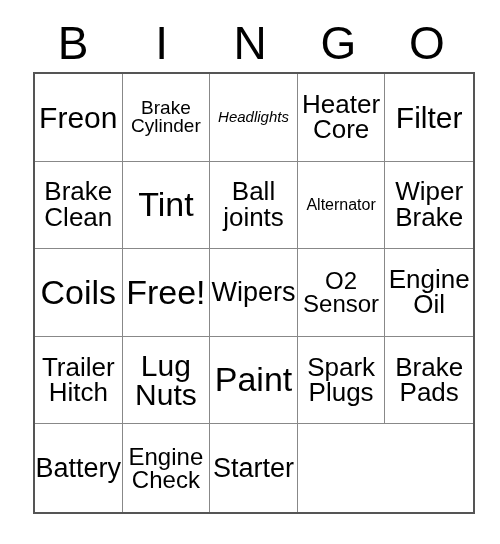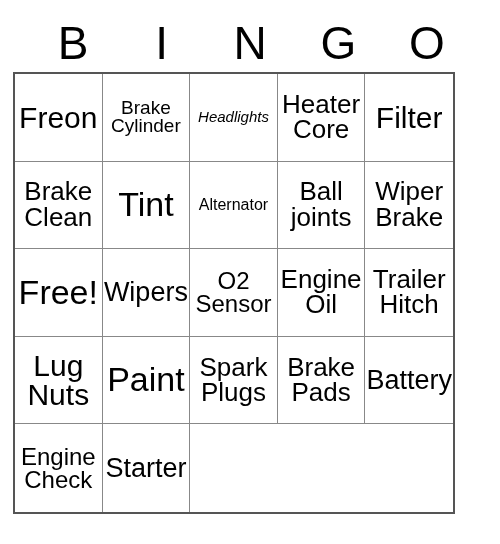--- a/index.html
+++ b/index.html
@@ -40,21 +40,21 @@
     font-size: 46px;
     line-height: 1;
     font-weight: normal;
     letter-spacing: 0;
     color: #000000;
   }
 
   
   .grid {
     position: absolute;
-    left: 13px;
+    left: 33px;
     top: 72px;
     width: 442px;
     height: 442px;
     border: 2px solid #555555;
     box-sizing: border-box;
     display: grid;
     grid-template-columns: repeat(5, 1fr);
     grid-template-rows: repeat(5, 1fr);
   }
   .cell {
@@ -123,29 +123,32 @@
         <span class="cell-text fs-2xl">Filter</span>
       </div>
       <div class="cell">
         <span class="cell-text fs-xl">Brake
 Clean</span>
       </div>
       <div class="cell">
         <span class="cell-text fs-3xl">Tint</span>
       </div>
       <div class="cell">
-        <span class="cell-text fs-s">Alternator</span>
-      </div>
-      <div class="cell">
         <span class="cell-text fs-xl">Ball
 joints</span>
       </div>
       <div class="cell">
+        <span class="cell-text fs-s">Alternator</span>
+      </div>
+      <div class="cell">
         <span class="cell-text fs-xl">Wiper
 Brake</span>
+      </div>
+      <div class="cell">
+        <span class="cell-text fs-3xl">Coils</span>
       </div>
       <div class="cell">
         <span class="cell-text fs-3xl">Free!</span>
       </div>
       <div class="cell">
         <span class="cell-text fs-ml">Wipers</span>
       </div>
       <div class="cell">
         <span class="cell-text fs-l">O2
 Sensor</span>

